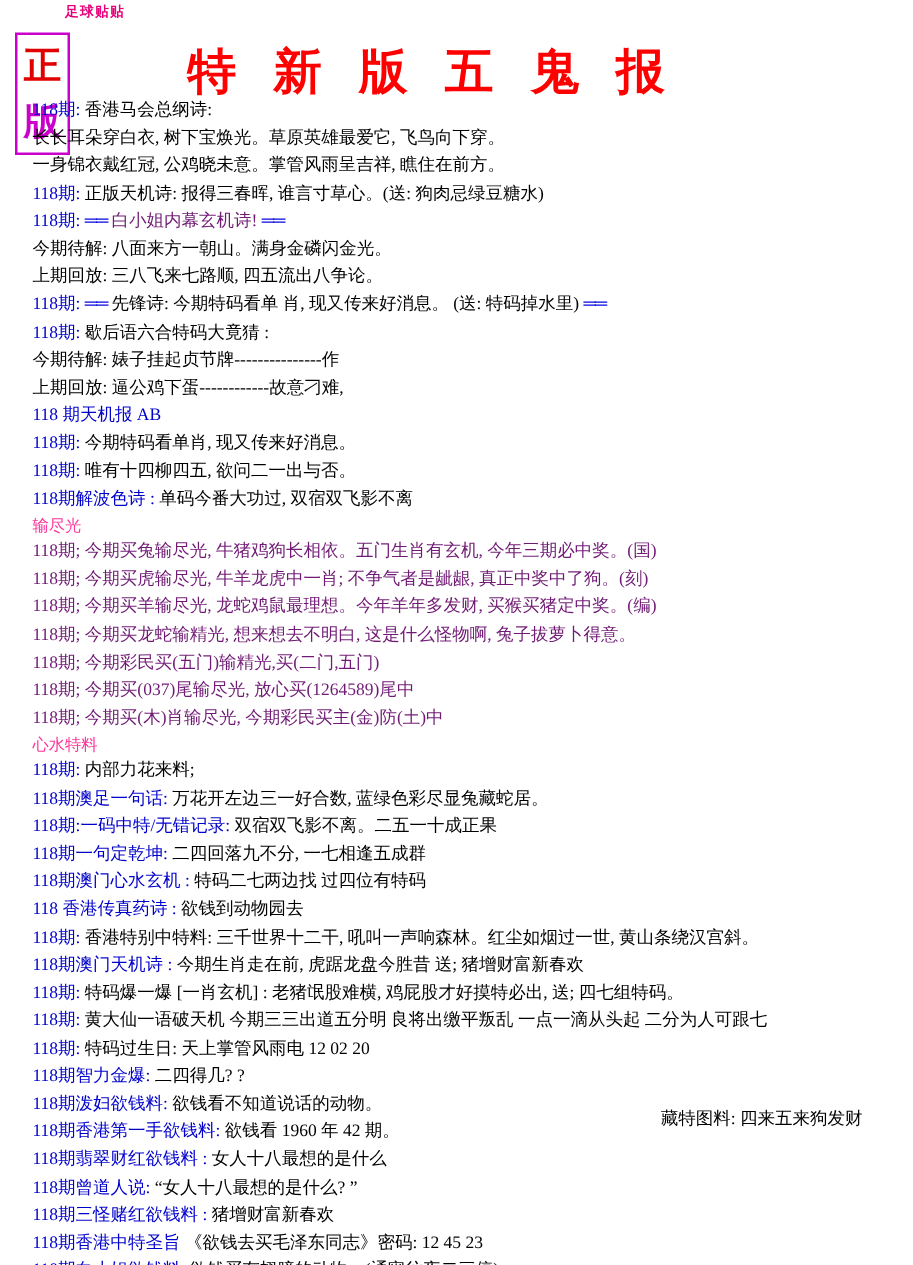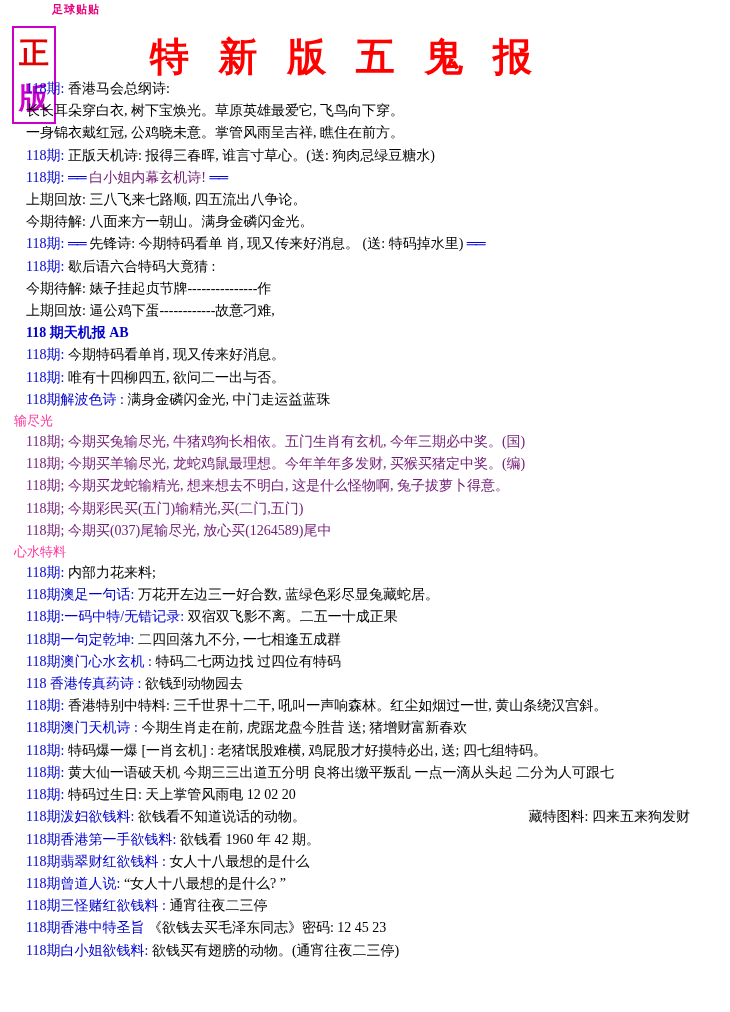--- a/index.html
+++ b/index.html
@@ -78,37 +78,37 @@
     position: relative;
     font-size: 14px;
     line-height: 22.2px;
     white-space: nowrap;
     padding-left: 26px;
     font-family: "Liberation Serif", "DejaVu Serif", serif;
   }
   .c-blue   { color: #0000cc; }
   .c-red    { color: #701a75; }
   .c-black  { color: #000000; }
-  .bold { font-weight: bold; }
+  .bold { font-weight: normal; }
   .sep {
     display: inline-block;
     color: #0000dd;
     letter-spacing: -1px;
     font-weight: bold;
   }
   .heading-pink {
     color: #ff3399;
     font-size: 13px;
-    padding-left: 14px;
+    padding-left: 26px;
     line-height: 20px;
   }
   .right-note {
     position: absolute;
     right: 40px;
-    top: 0;
+    top: 12px;
   }
 </style>
 </head>
 <body>
 
 <div class="page">
 
   <div class="top-badge">足球贴贴</div>
 
   <div class="logo-box">
@@ -117,50 +117,53 @@
   </div>
 
   <div class="main-title">特 新 版 五 鬼 报</div>
 
   <div class="lines" id="lines-container">
       <div class="line"><span class="c-blue">118期:</span> <span class="c-black">香港马会总纲诗:</span></div>
       <div class="line"><span class="c-black">长长耳朵穿白衣, 树下宝焕光。草原英雄最爱它, 飞鸟向下穿。</span></div>
       <div class="line"><span class="c-black">一身锦衣戴红冠, 公鸡晓未意。掌管风雨呈吉祥, 瞧住在前方。</span></div>
       <div class="line"><span class="c-blue">118期:</span> <span class="c-black">正版天机诗: 报得三春晖, 谁言寸草心。(送: 狗肉忌绿豆糖水)</span></div>
       <div class="line"><span class="c-blue">118期:</span> <span class="sep">══</span> <span class="c-red">白小姐内幕玄机诗!</span> <span class="sep">══</span></div>
+      <div class="line"><span class="c-black">今期待解: 八面来方一朝山。满身金磷闪金光。</span></div>
       <div class="line"><span class="c-black">上期回放: 三八飞来七路顺, 四五流出八争论。</span></div>
-      <div class="line"><span class="c-black">今期待解: 八面来方一朝山。满身金磷闪金光。</span></div>
       <div class="line"><span class="c-blue">118期:</span> <span class="sep">══</span> <span class="c-black">先锋诗: 今期特码看单 肖, 现又传来好消息。 (送: 特码掉水里)</span> <span class="sep">══</span></div>
       <div class="line"><span class="c-blue">118期:</span> <span class="c-black">歇后语六合特码大竟猜 :</span></div>
       <div class="line"><span class="c-black">今期待解: 婊子挂起贞节牌---------------作</span></div>
       <div class="line"><span class="c-black">上期回放: 逼公鸡下蛋------------故意刁难,</span></div>
       <div class="line"><span class="c-blue bold">118 期天机报 AB</span> </div>
       <div class="line"><span class="c-blue">118期:</span> <span class="c-black">今期特码看单肖, 现又传来好消息。</span></div>
       <div class="line"><span class="c-blue">118期:</span> <span class="c-black">唯有十四柳四五, 欲问二一出与否。</span></div>
-      <div class="line"><span class="c-blue">118期解波色诗 :</span> <span class="c-black">满身金磷闪金光, 中门走运益蓝珠</span></div>
+      <div class="line"><span class="c-blue">118期解波色诗 :</span> <span class="c-black">单码今番大功过, 双宿双飞影不离</span></div>
       <div class="line heading-pink"><span>输尽光</span></div>
       <div class="line"><span class="c-red">118期;</span> <span class="c-red">今期买兔输尽光, 牛猪鸡狗长相依。五门生肖有玄机, 今年三期必中奖。(国)</span></div>
+      <div class="line"><span class="c-red">118期;</span> <span class="c-red">今期买虎输尽光, 牛羊龙虎中一肖; 不争气者是龇龈, 真正中奖中了狗。(刻)</span></div>
       <div class="line"><span class="c-red">118期;</span> <span class="c-red">今期买羊输尽光, 龙蛇鸡鼠最理想。今年羊年多发财, 买猴买猪定中奖。(编)</span></div>
       <div class="line"><span class="c-red">118期;</span> <span class="c-red">今期买龙蛇输精光, 想来想去不明白, 这是什么怪物啊, 兔子拔萝卜得意。</span></div>
       <div class="line"><span class="c-red">118期;</span> <span class="c-red">今期彩民买(五门)输精光,买(二门,五门)</span></div>
       <div class="line"><span class="c-red">118期;</span> <span class="c-red">今期买(037)尾输尽光, 放心买(1264589)尾中</span></div>
+      <div class="line"><span class="c-red">118期;</span> <span class="c-red">今期买(木)肖输尽光, 今期彩民买主(金)防(土)中</span></div>
       <div class="line heading-pink"><span>心水特料</span></div>
       <div class="line"><span class="c-blue">118期:</span> <span class="c-black">内部力花来料;</span></div>
       <div class="line"><span class="c-blue">118期澳足一句话:</span> <span class="c-black">万花开左边三一好合数, 蓝绿色彩尽显兔藏蛇居。</span></div>
       <div class="line"><span class="c-blue">118期:一码中特/无错记录:</span> <span class="c-black">双宿双飞影不离。二五一十成正果</span></div>
       <div class="line"><span class="c-blue">118期一句定乾坤:</span> <span class="c-black">二四回落九不分, 一七相逢五成群</span></div>
       <div class="line"><span class="c-blue">118期澳门心水玄机 :</span> <span class="c-black">特码二七两边找  过四位有特码</span></div>
       <div class="line"><span class="c-blue">118 香港传真药诗 :</span> <span class="c-black">欲钱到动物园去</span></div>
       <div class="line"><span class="c-blue">118期:</span> <span class="c-black">香港特别中特料: 三千世界十二干, 吼叫一声响森林。红尘如烟过一世, 黄山条绕汉宫斜。</span></div>
       <div class="line"><span class="c-blue">118期澳门天机诗 :</span> <span class="c-black">今期生肖走在前, 虎踞龙盘今胜昔 送; 猪增财富新春欢</span></div>
       <div class="line"><span class="c-blue">118期:</span> <span class="c-black">特码爆一爆 [一肖玄机] : 老猪氓股难横, 鸡屁股才好摸特必出, 送; 四七组特码。</span></div>
       <div class="line"><span class="c-blue">118期:</span> <span class="c-black">黄大仙一语破天机 今期三三出道五分明  良将出缴平叛乱 一点一滴从头起 二分为人可跟七</span></div>
       <div class="line"><span class="c-blue">118期:</span> <span class="c-black">特码过生日: 天上掌管风雨电 12 02 20</span></div>
+      <div class="line"><span class="c-blue">118期智力金爆:</span> <span class="c-black">二四得几? ?</span></div>
       <div class="line"><span class="c-blue">118期泼妇欲钱料:</span> <span class="c-black">欲钱看不知道说话的动物。</span><span class="c-black right-note">藏特图料: 四来五来狗发财</span></div>
       <div class="line"><span class="c-blue">118期香港第一手欲钱料:</span> <span class="c-black">欲钱看 1960 年 42 期。</span></div>
       <div class="line"><span class="c-blue">118期翡翠财红欲钱料 :</span> <span class="c-black">女人十八最想的是什么</span></div>
       <div class="line"><span class="c-blue">118期曾道人说:</span> <span class="c-black">“女人十八最想的是什么? ”</span></div>
-      <div class="line"><span class="c-blue">118期三怪赌红欲钱料 :</span> <span class="c-black">通宵往夜二三停</span></div>
+      <div class="line"><span class="c-blue">118期三怪赌红欲钱料 :</span> <span class="c-black">猪增财富新春欢</span></div>
       <div class="line"><span class="c-blue">118期香港中特圣旨</span> <span class="c-black">《欲钱去买毛泽东同志》密码: 12 45 23</span></div>
       <div class="line"><span class="c-blue">118期白小姐欲钱料:</span> <span class="c-black">欲钱买有翅膀的动物。(通宵往夜二三停)</span></div>
     </div>
 
 </div>
 
 </body></html>

